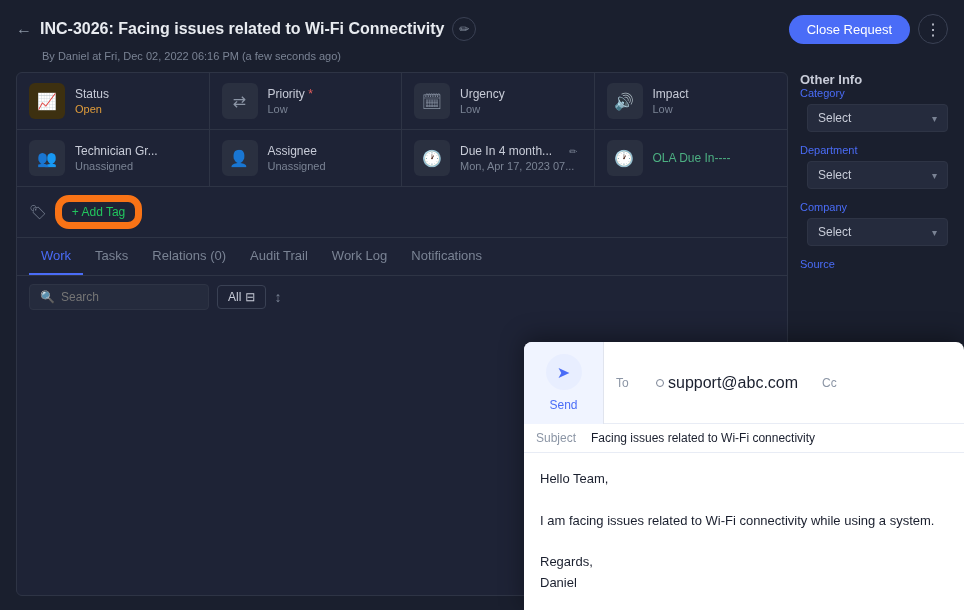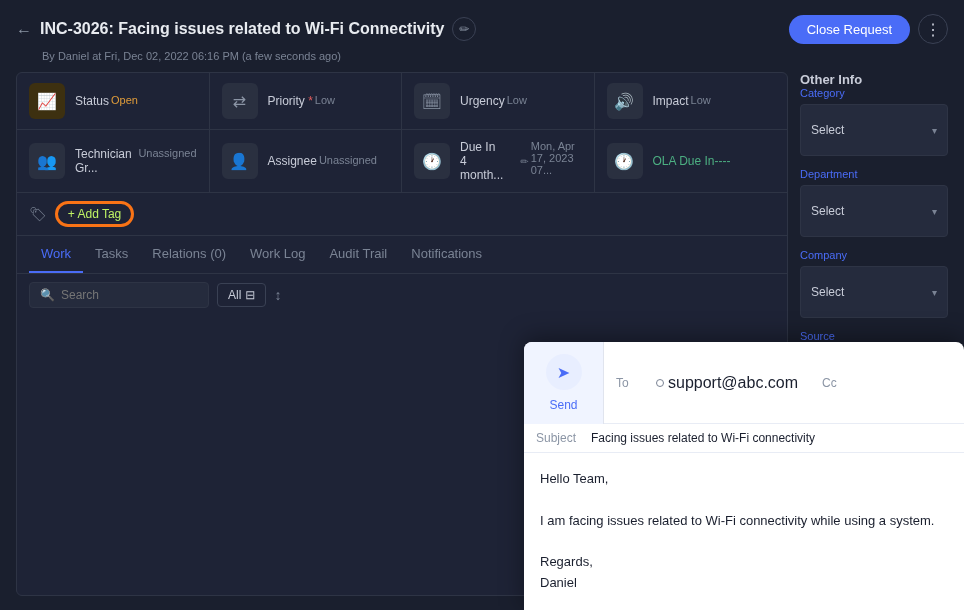--- a/index.html
+++ b/index.html
@@ -164,21 +164,21 @@
       flex-shrink: 0;
     }
     .icon-status { background: #3d3010; color: #d4a017; }
     .icon-priority { background: #2a3040; color: #8b95a5; }
     .icon-urgency { background: #2a3040; color: #8b95a5; }
     .icon-impact { background: #2a3040; color: #8b95a5; }
     .icon-tech { background: #2a3040; color: #8b95a5; }
     .icon-assignee { background: #2a3040; color: #8b95a5; }
     .icon-due { background: #2a3040; color: #8b95a5; }
     .icon-ola { background: #2a3040; color: #8b95a5; }
-    .card-info { display: flex; flex-direction: row; gap: 2px; min-width: 0; }
+    .card-info { display: flex; flex-direction: column; gap: 2px; min-width: 0; }
     .card-label { font-size: 12px; color: #c8ccd8; font-weight: 500; }
     .card-label .required { color: #e05c5c; }
     .card-value { font-size: 11px; color: #7a8394; }
     .card-value.amber { color: #e09c3a; }
     .card-extra { display: flex; align-items: center; gap: 17px; }
     .edit-small { font-size: 10px; color: #7a8394; cursor: pointer; }
 
     
     .cards-grid-2 {
       display: grid;
@@ -190,22 +190,22 @@
     .tags-row {
       padding: 8px 12px;
       display: flex;
       align-items: center;
       gap: 8px;
       border-bottom: 1px solid #2e3445;
     }
     .tag-icon { color: #7a8394; font-size: 14px; }
     .add-tag-btn {
       background: transparent;
-      border: 3px solid #f97316;
-      color: #bef264;
+      border: 7px solid #f97316;
+      color: #22c55e;
       border-radius: 14px;
       padding: 3px 10px;
       font-size: 12px;
       cursor: pointer;
     }
 
     
     .tabs-bar {
       display: flex;
       align-items: center;
@@ -290,24 +290,25 @@
       font-size: 11px;
       margin-bottom: 5px;
     }
     .field-select {
       display: flex;
       align-items: center;
       justify-content: space-between;
       background: #252b3d;
       border: 1px solid #2e3445;
       border-radius: 4px;
-      padding: 18px 10px;
-      cursor: pointer;
-      color: #c8ccd8;
-      font-size: 12px;
+      padding: 6px 10px;
+      cursor: pointer;
+      color: #c8ccd8;
+      font-size: 12px;
+      margin-left: 7px;
     }
     .chevron { color: #7a8394; font-size: 10px; }
 
     
     .email-popup {
       position: absolute;
       right: 0;
       bottom: 0;
       width: 440px;
       background: #fff;
@@ -478,22 +479,22 @@
 
       <div class="tags-row">
         <span class="tag-icon">🏷</span>
         <button class="add-tag-btn">+ Add Tag</button>
       </div>
 
       <div class="tabs-bar">
         <div class="tab active">Work</div>
         <div class="tab">Tasks</div>
         <div class="tab">Relations (0)</div>
+        <div class="tab">Audit Trail</div>
         <div class="tab">Work Log</div>
-        <div class="tab">Audit Trail</div>
         <div class="tab">Notifications</div>
       </div>
 
       <div class="filter-bar">
         <div class="search-box">
           <span class="search-icon">🔍</span>
           <input class="search-input" placeholder="Search" type="text" style="">
         </div>
         <button class="filter-all">
           <span>All</span>

